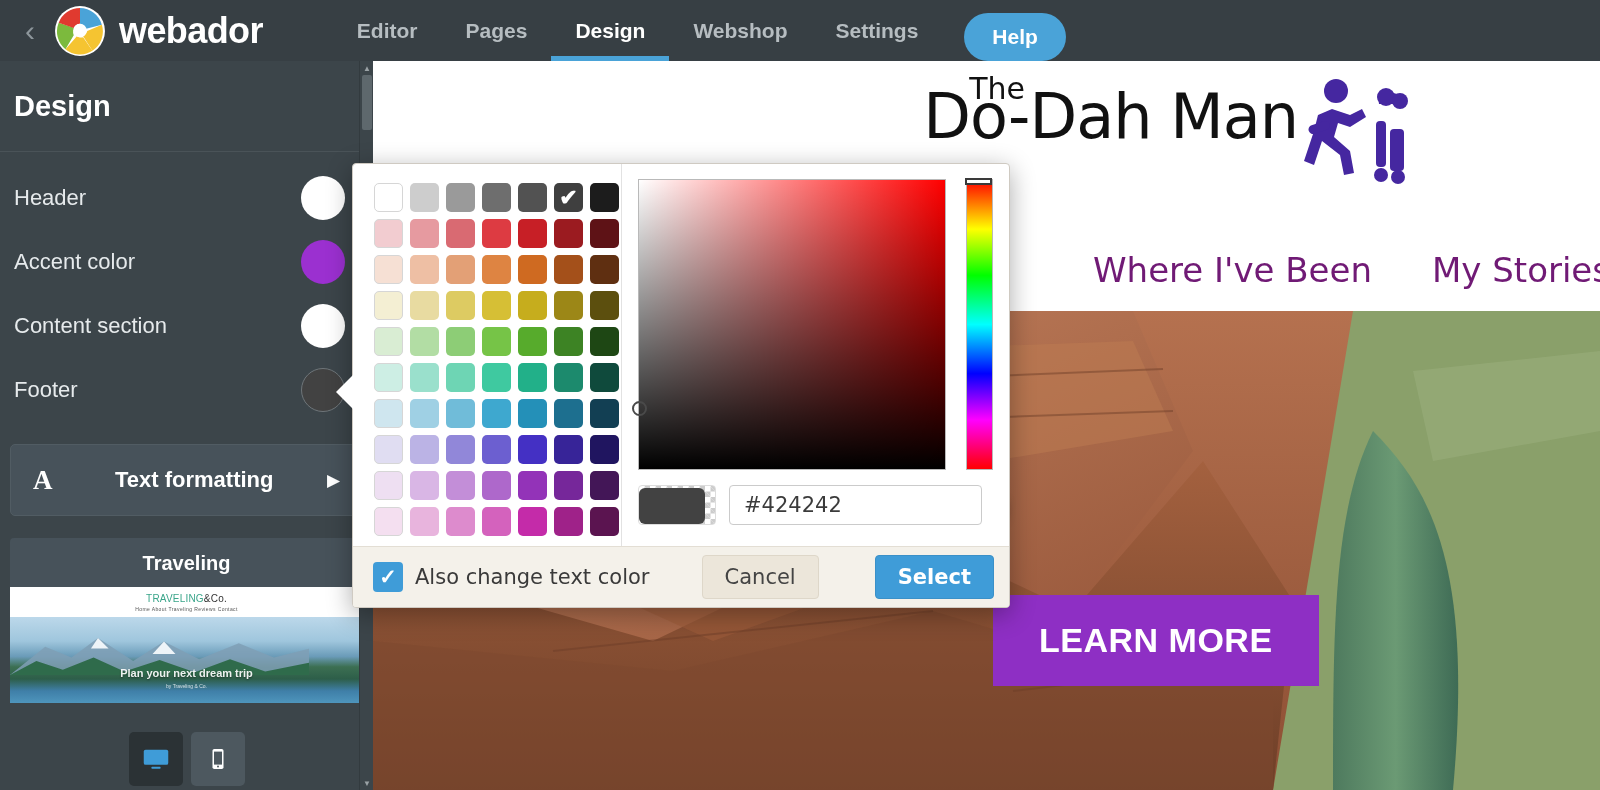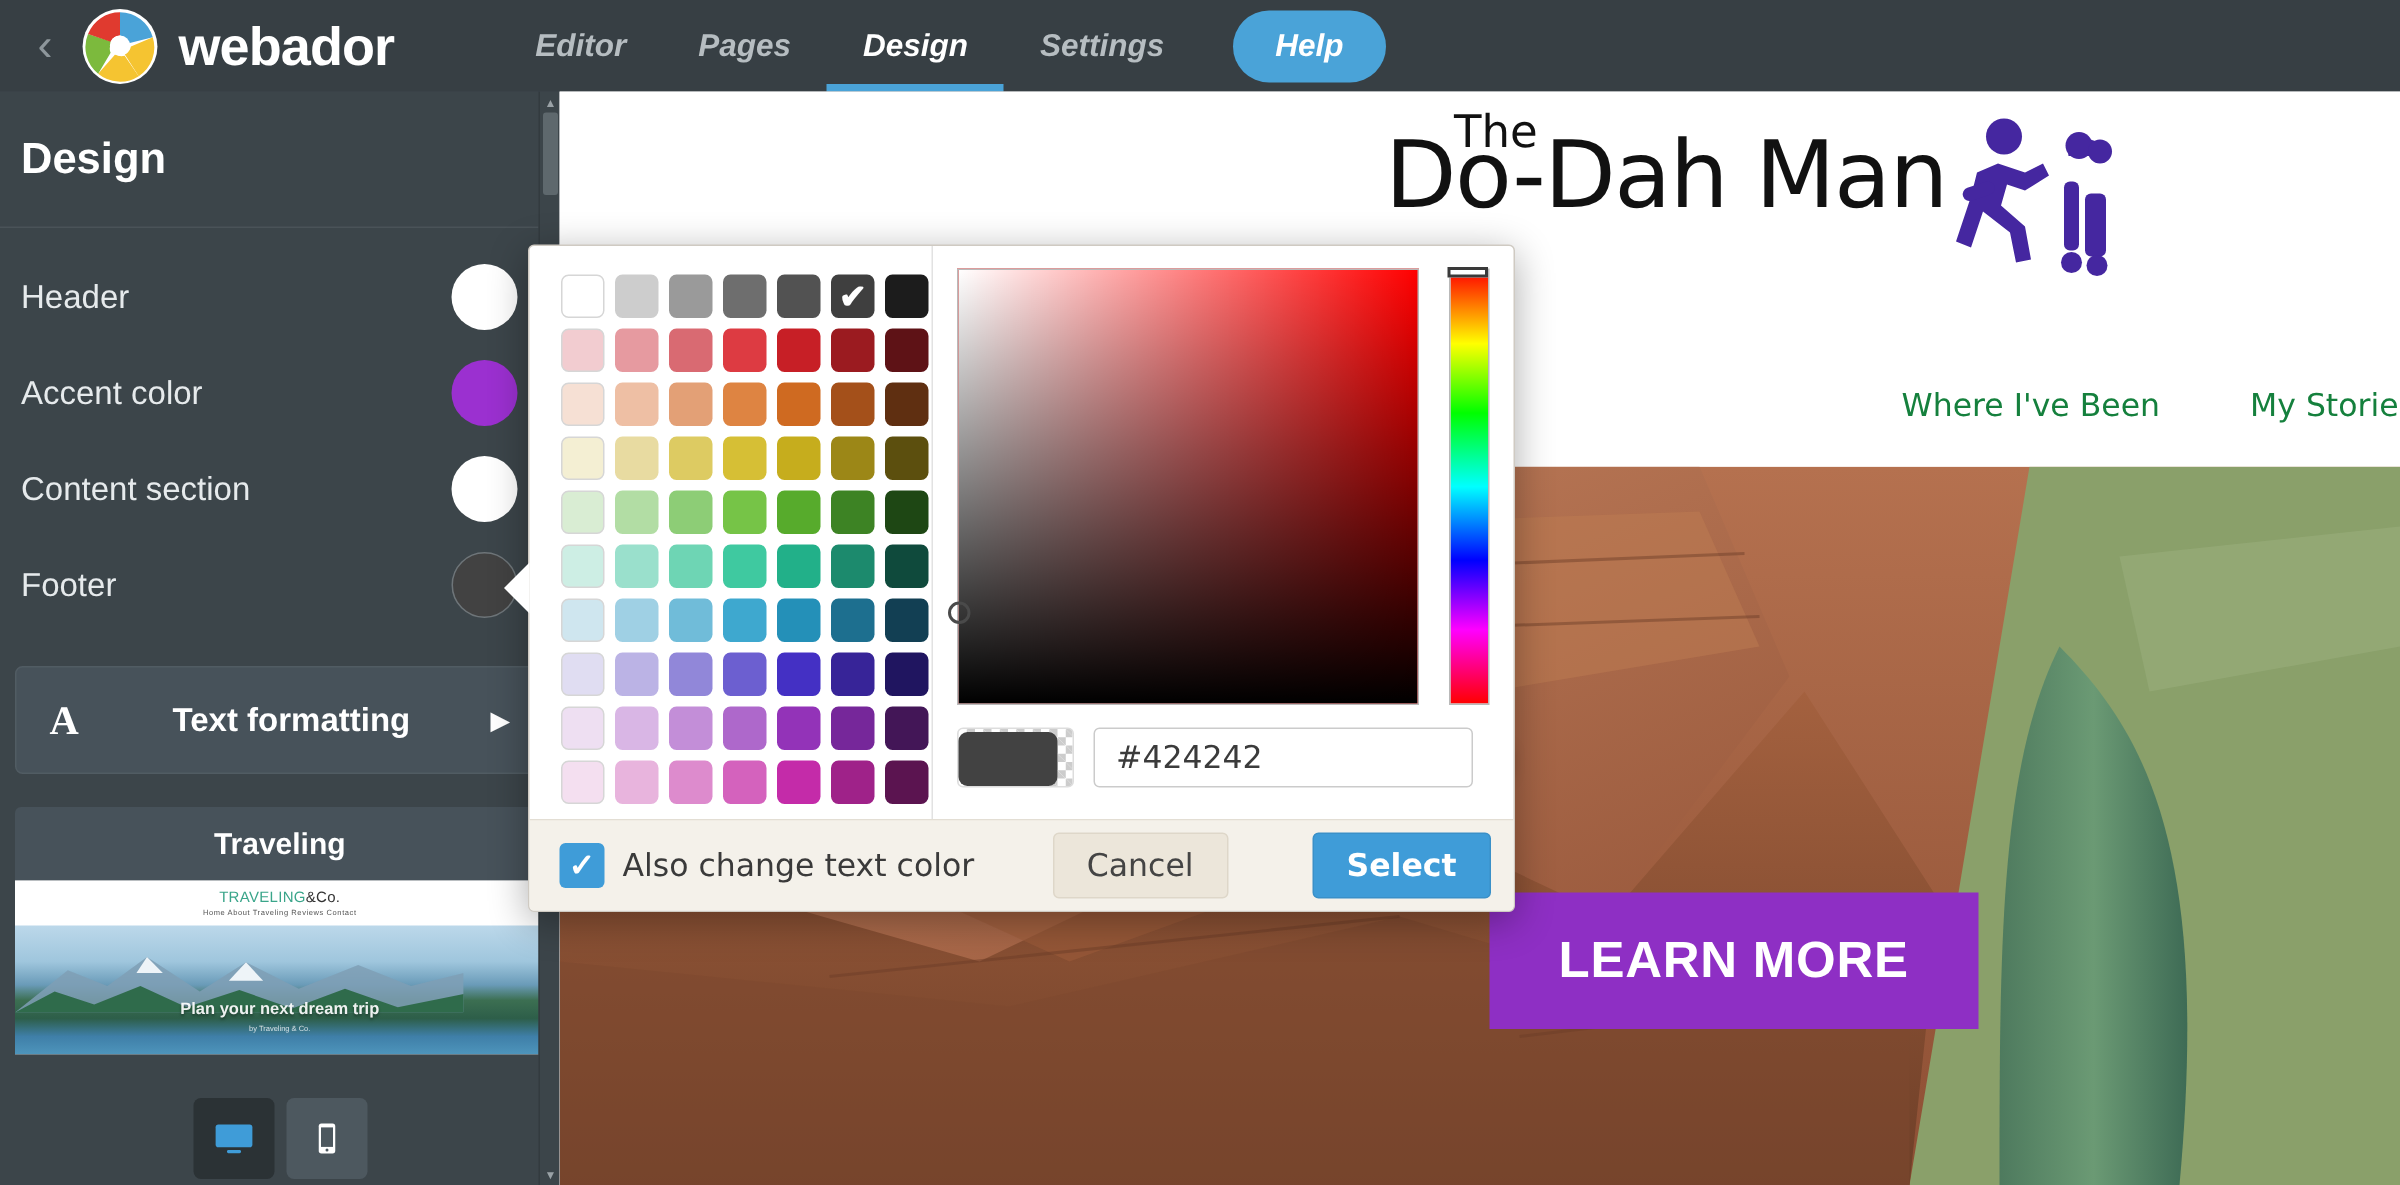--- a/index.html
+++ b/index.html
@@ -19,21 +19,21 @@
   #back-chevron {
     width: 46px; height: 61px; display: flex; align-items: center; justify-content: center;
     color: #8d969b; font-size: 30px; font-weight: 300; cursor: pointer;
     padding-left: 14px;
   }
   #brand { display: flex; align-items: center; gap: 13px; margin-left: 8px; }
   #logo-mark { width: 52px; height: 52px; flex: 0 0 52px; }
   #brand-name {
     color: #ffffff; font-size: 36px; font-weight: bold; letter-spacing: -0.6px;
   }
-  #mainnav { display: flex; align-items: center; gap: 0; margin-left: 70px; height: 61px; font-style: italic; }
+  #mainnav { display: flex; align-items: flex-end; gap: 0; margin-left: 70px; height: 61px; }
   .nav-item {
     color: #b6bdc1; font-size: 21px; font-weight: bold; padding: 0 24px;
     height: 61px; line-height: 61px; cursor: pointer; position: relative;
     white-space: nowrap;
   }
   .nav-item.active { color: #ffffff; }
   .nav-item.active::after {
     content: ""; position: absolute; left: 0; right: 0; bottom: 0; height: 5px;
     background: #4aa3d8;
   }
@@ -153,21 +153,21 @@
   #logo-main {
     font-size: 62px; color: #111; font-weight: 500; letter-spacing: -1px;
     font-family: "DejaVu Sans", sans-serif; line-height: 1.35;
   }
   #site-nav {
     position: absolute; left: 0; right: 0; top: 168px; height: 82px;
     display: flex; align-items: center; justify-content: flex-end;
     gap: 60px; padding-right: 0;
   }
   .site-nav-item {
-    color: #15803d; font-size: 21px; cursor: pointer; white-space: nowrap;
+    color: #701a75; font-size: 34px; cursor: pointer; white-space: nowrap;
     font-family: "DejaVu Sans", sans-serif;
   }
   #site-hero {
     position: absolute; left: 0; top: 250px; width: 1227px; height: 479px;
     overflow: hidden;
   }
   #hero-bg { position: absolute; inset: 0; }
   #hero-title {
     position: absolute; left: 0; right: 0; top: 170px;
     color: #fff; font-size: 76px; font-weight: bold; white-space: nowrap;
@@ -285,20 +285,21 @@
       <path d="M22 85 A44 44 0 0 1 9 34 L40 44 A14 14 0 0 0 38 58 Z" fill="#7cba3d"></path>
       <path d="M9 34 A44 44 0 0 1 50 6 L50 36 A14 14 0 0 0 38 44 Z" fill="#e03a2f"></path>
       <circle cx="50" cy="49" r="13" fill="#ffffff"></circle>
     </svg>
     <div id="brand-name">webador</div>
   </div>
   <div id="mainnav">
     <div class="nav-item">Editor</div>
     <div class="nav-item">Pages</div>
     <div class="nav-item active">Design</div>
+    <div class="nav-item">Webshop</div>
     <div class="nav-item">Settings</div>
     <div class="nav-item pill">Help</div>
   </div>
 </div>
 
 <div id="sidebar">
   <div id="sidebar-title">Design</div>
   <div id="sidebar-divider"></div>
 
   <div class="color-row" style="margin-top:14px;">

